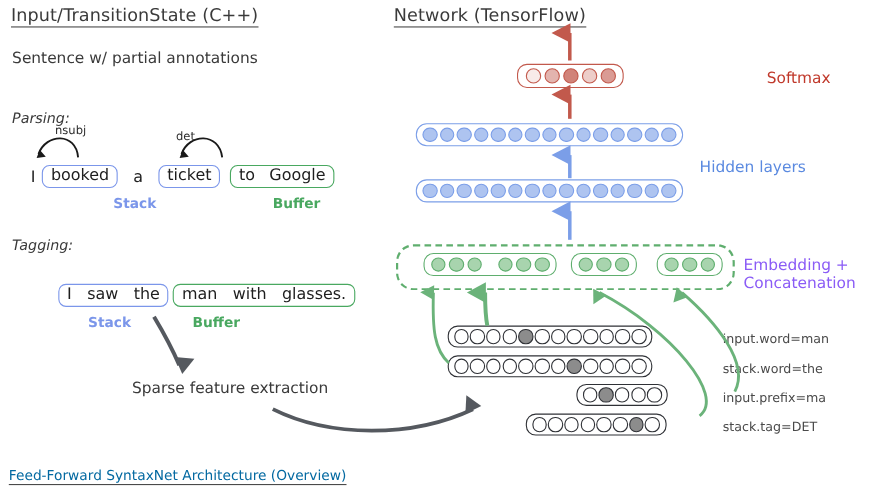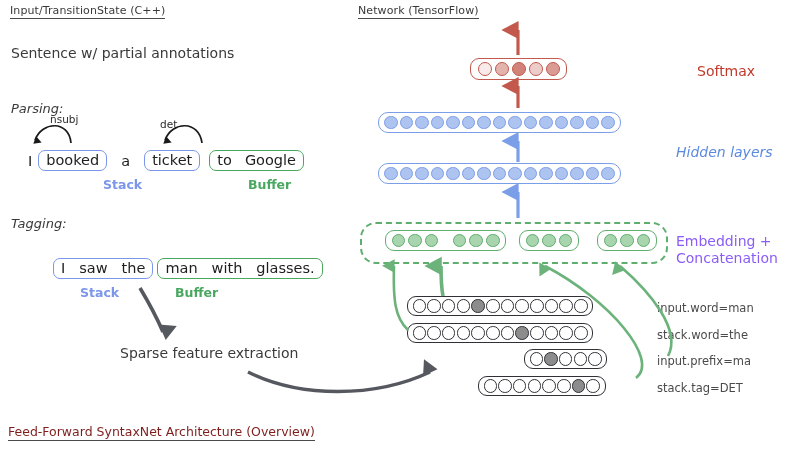--- a/index.html
+++ b/index.html
@@ -6,28 +6,28 @@
   body{
     width:800px;height:450px;background:#ffffff;
     font-family:"DejaVu Sans","Liberation Sans",sans-serif;
     color:#333333;overflow:hidden;position:relative;
   }
   .stage{position:relative;width:800px;height:450px;}
   .abs{position:absolute;}
 
   
   .panel-title{
-    font-size:11px;color:#3a3a3a;letter-spacing:.1px;
+    font-size:16px;color:#3a3a3a;letter-spacing:.1px;
     border-bottom:1.4px solid #4a4a4a;padding-bottom:1px;
     white-space:nowrap;
   }
   .subtitle{font-size:14px;color:#3a3a3a;white-space:nowrap;}
   .section-label{font-size:13px;font-style:italic;color:#3a3a3a;white-space:nowrap;}
   .caption{
-    font-size:12.5px;color:#7f1d1d;border-bottom:1.2px solid #4a4a4a;
+    font-size:12.5px;color:#0369a1;border-bottom:1.2px solid #4a4a4a;
     padding-bottom:1px;white-space:nowrap;
   }
 
   
   .tokrow{display:flex;align-items:center;white-space:nowrap;}
   .plainword{font-size:14.5px;color:#1e1e1e;padding:0 6px;}
   .tokbox{
     display:flex;align-items:center;border-radius:7px;
     font-size:14.5px;color:#1e1e1e;box-sizing:border-box;
   }
@@ -239,21 +239,21 @@
       <div class="node sparse on"></div>
       <div class="node sparse"></div>
     </div>
 
   <div class="abs sparse-label" style="left:657px;top:301px;">input.word=man</div>
   <div class="abs sparse-label" style="left:657px;top:328px;">stack.word=the</div>
   <div class="abs sparse-label" style="left:657px;top:354px;">input.prefix=ma</div>
   <div class="abs sparse-label" style="left:657px;top:381px;">stack.tag=DET</div>
 
   <div class="abs side-label red" style="left:697px;top:63px;">Softmax</div>
-  <div class="abs side-label blue" style="left:676px;top:144px;font-style:italic;">Hidden layers</div>
+  <div class="abs side-label blue" style="left:636px;top:144px;">Hidden layers</div>
   <div class="abs side-label green" style="left:676px;top:233px;" id="embed-side-label">
       <div>Embedding +</div>
       <div>Concatenation</div>
     </div>
 
   <div class="abs caption" style="left:8px;top:424px;">Feed-Forward SyntaxNet Architecture (Overview)</div>
 
   <svg class="overlay" viewBox="0 0 800 450">
     <defs>
       <marker id="mk-red" markerWidth="7" markerHeight="7" refX="3.1" refY="5.6" orient="auto" markerUnits="strokeWidth">

